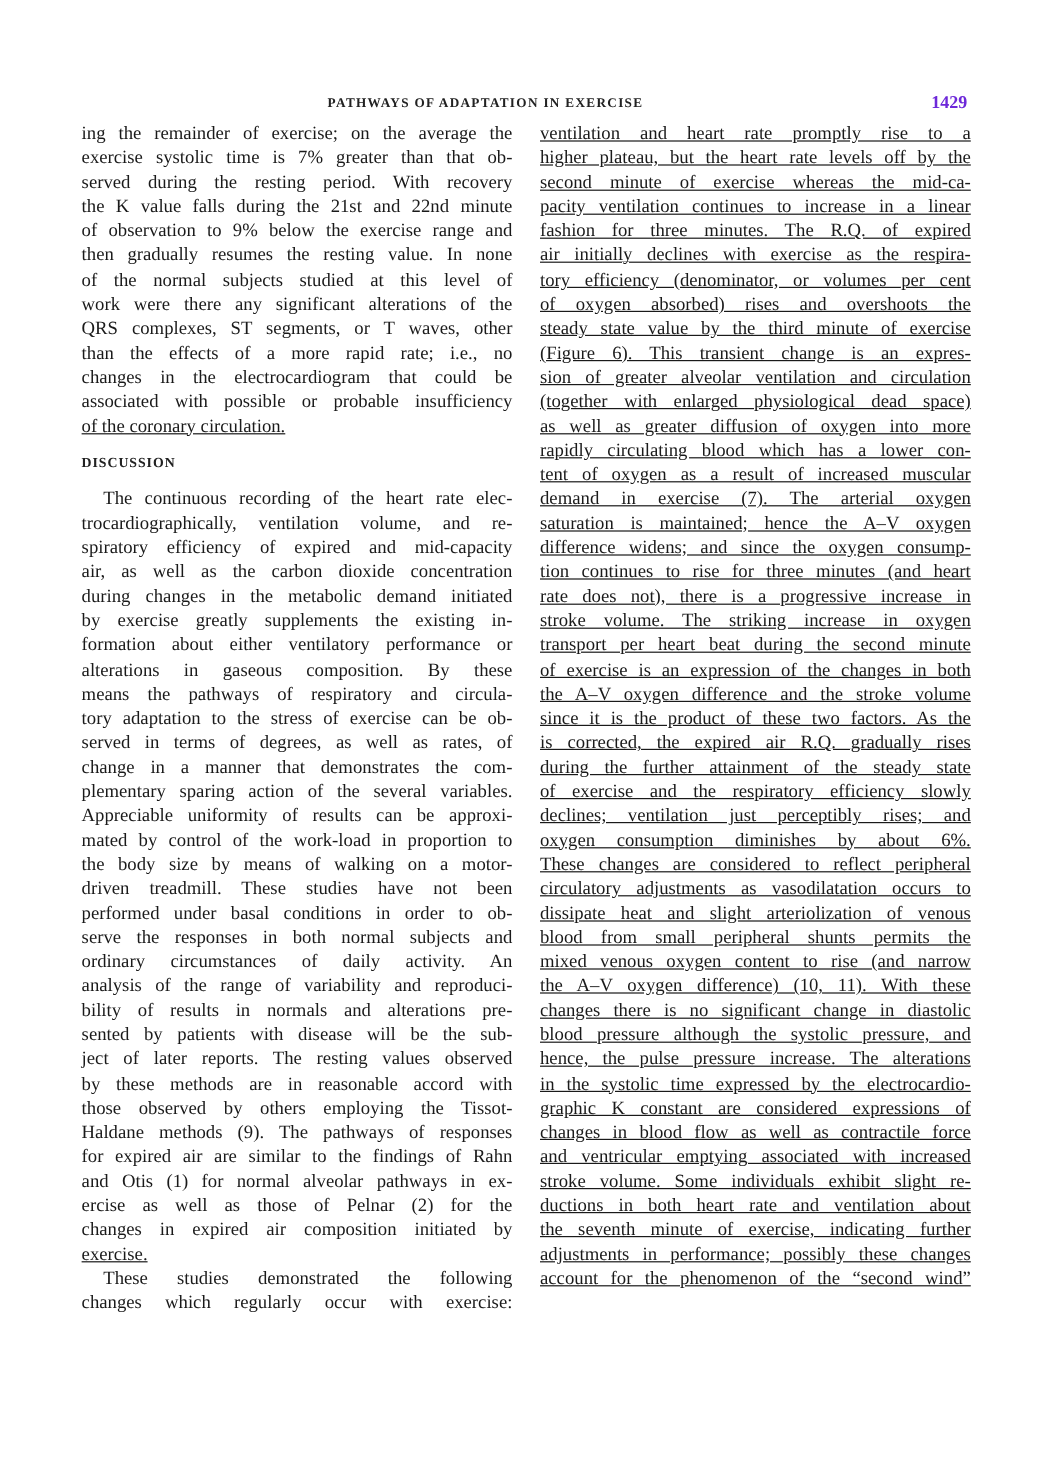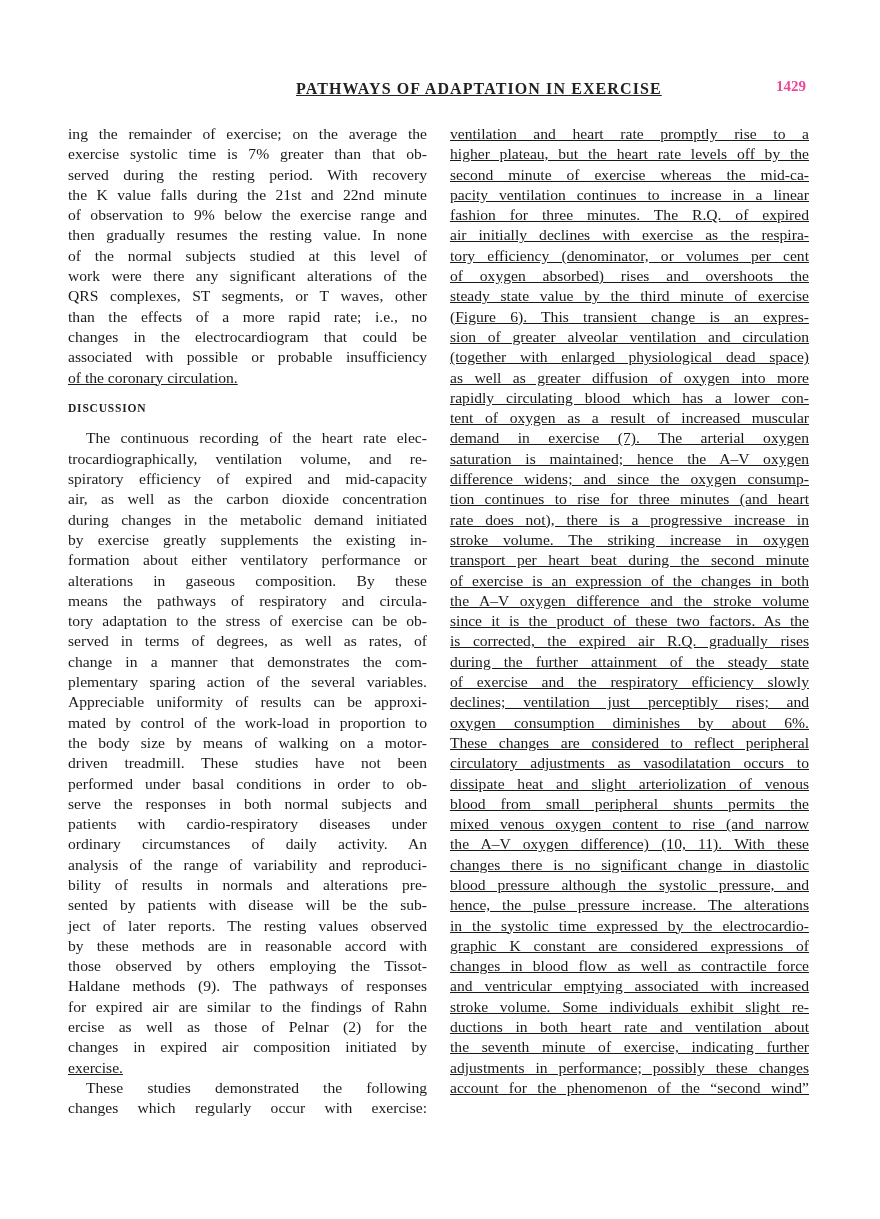--- a/index.html
+++ b/index.html
@@ -1,22 +1,22 @@
 <!DOCTYPE html>
 <html><head>
 <meta charset="utf-8">
 <style>
   html, body { margin: 0; padding: 0; background: #ffffff; }
   body { width: 880px; height: 1219px; position: relative; overflow: hidden;
          font-family: "Liberation Serif", "DejaVu Serif", serif; color: #1a1a1a; }
   .header { position: absolute; top: 78px; left: 0; width: 880px; height: 20px; }
-  .running-title { position: absolute; left: 296px; top: 2px; font-size: 16px; letter-spacing: 1.1px;
-                   font-weight: bold; color: #222; white-space: nowrap; text-decoration: underline; }
-  .page-number { position: absolute; left: 776px; top: 0px; font-size: 15px; font-weight: bold; color: #ec4899; }
-  .col { position: absolute; top: 124px; width: 359px; }
+  .running-title { position: absolute; left: 273px; top: 2px; font-size: 11px; letter-spacing: 1.1px;
+                   font-weight: bold; color: #222; white-space: nowrap; }
+  .page-number { position: absolute; left: 776px; top: 0px; font-size: 15px; font-weight: bold; color: #6d28d9; }
+  .col { position: absolute; top: 102px; width: 359px; }
   .col-left { left: 68px; }
   .col-right { left: 450px; text-decoration: underline; }
   .line { display: block; height: 20.3px; line-height: 20.3px; font-size: 15.6px;
           text-align: justify; text-align-last: justify; white-space: nowrap; overflow: visible; }
   .line.last { text-align-last: left; text-decoration: underline; }
   .line.indent { padding-left: 18px; }
   .section-heading { display: block; height: 40.6px; line-height: 40.6px; font-size: 11.5px;
                      letter-spacing: 0.8px; font-weight: bold; color: #222; }
 </style>
 </head>
@@ -59,30 +59,30 @@
     <span class="line">tory adaptation to the stress of exercise can be ob-</span>
     <span class="line">served in terms of degrees, as well as rates, of</span>
     <span class="line">change in a manner that demonstrates the com-</span>
     <span class="line">plementary sparing action of the several variables.</span>
     <span class="line">Appreciable uniformity of results can be approxi-</span>
     <span class="line">mated by control of the work-load in proportion to</span>
     <span class="line">the body size by means of walking on a motor-</span>
     <span class="line">driven treadmill.  These studies have not been</span>
     <span class="line">performed under basal conditions in order to ob-</span>
     <span class="line">serve the responses in both normal subjects and</span>
-    <span class="line">patients with cardio-respiratory diseases under</span>
     <span class="line">ordinary circumstances of daily activity.  An</span>
     <span class="line">analysis of the range of variability and reproduci-</span>
     <span class="line">bility of results in normals and alterations pre-</span>
     <span class="line">sented by patients with disease will be the sub-</span>
     <span class="line">ject of later reports.  The resting values observed</span>
     <span class="line">by these methods are in reasonable accord with</span>
     <span class="line">those observed by others employing the Tissot-</span>
     <span class="line">Haldane methods (9).  The pathways of responses</span>
     <span class="line">for expired air are similar to the findings of Rahn</span>
+    <span class="line">and Otis (1) for normal alveolar pathways in ex-</span>
     <span class="line">ercise as well as those of Pelnar (2) for the</span>
     <span class="line">changes in expired air composition initiated by</span>
     <span class="line last">exercise.</span>
   </div>
 
   <div>
     <span class="line indent">These studies demonstrated the following</span>
     <span class="line">changes which regularly occur with exercise:</span>
   </div>
 </div>

